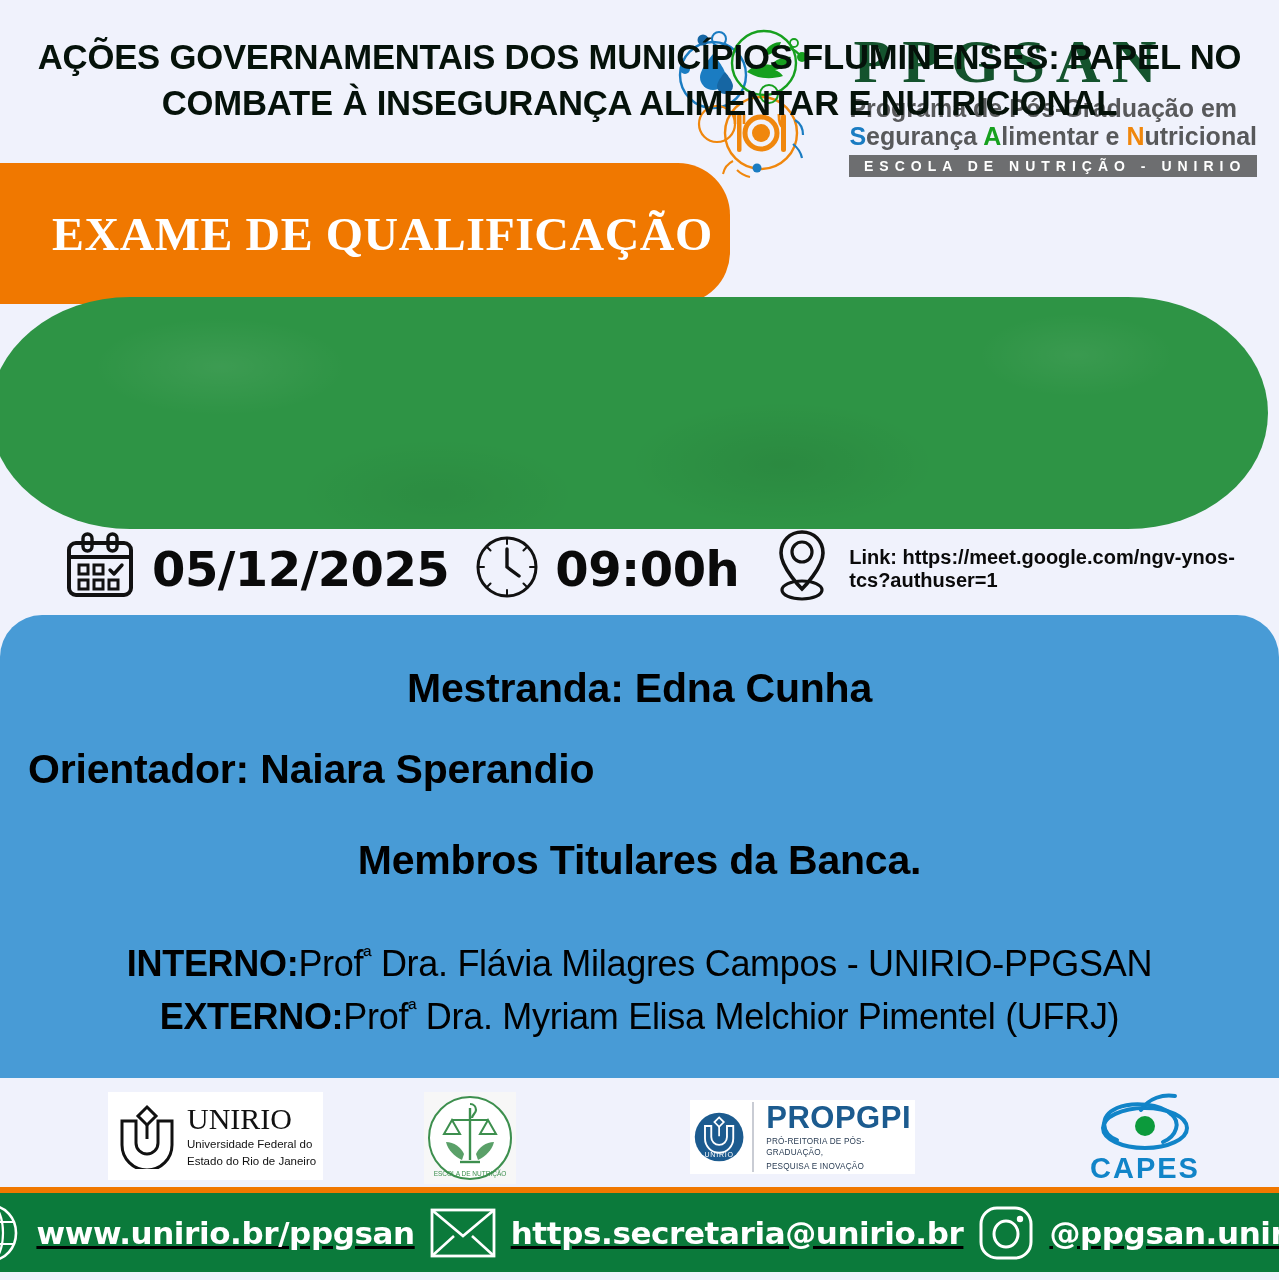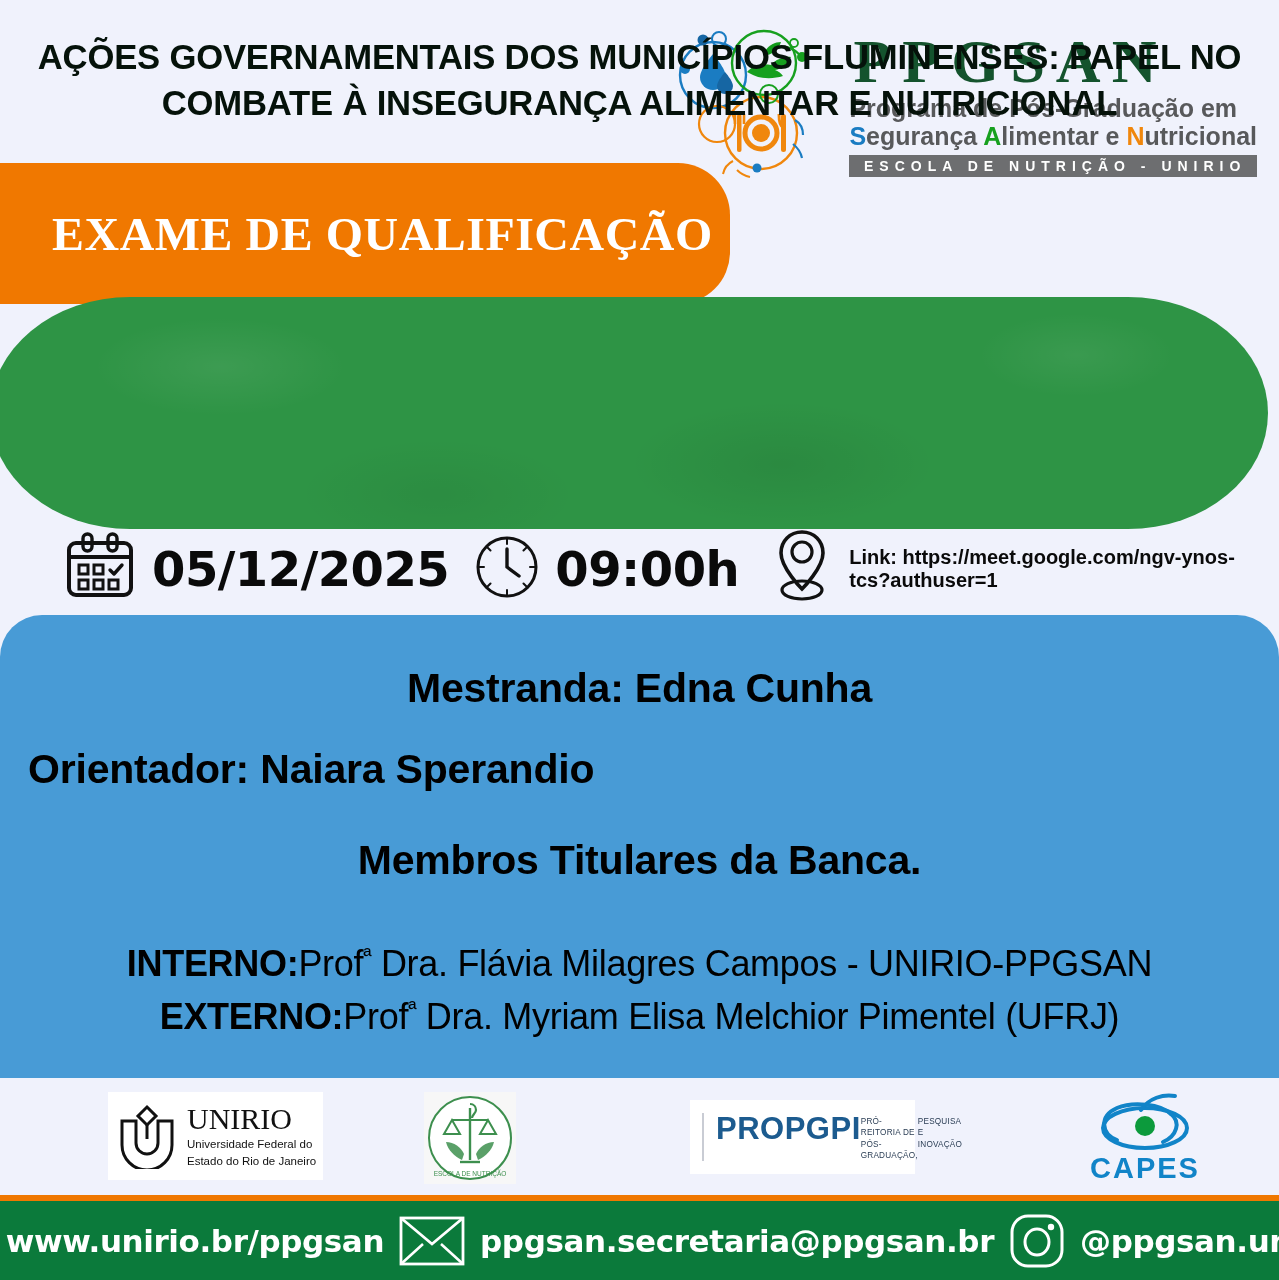--- a/index.html
+++ b/index.html
@@ -141,34 +141,35 @@
   }
   .unirio-sub{font-size:11.5px;color:#111;line-height:1.22;margin-top:3px;}
 
   .escola-box{left:424px;top:14px;width:92px;height:92px;background:#f7f7f7;
     display:flex;align-items:center;justify-content:center;}
 
   .propgpi-box{
     left:690px;top:22px;width:225px;height:74px;background:#ffffff;
     display:flex;align-items:center;gap:0px;box-sizing:border-box;padding:0 4px;
   }
-  .propgpi-txt{display:flex;padding-left:12px;border-left:2px solid #c9ccd4;margin-left:8px;}
+  .propgpi-txt{display:flex;flex-direction:column;padding-left:12px;border-left:2px solid #c9ccd4;margin-left:8px;}
   .propgpi-word{font-size:31px;font-weight:bold;color:#1c5b8f;letter-spacing:.5px;line-height:1;}
   .propgpi-sub{font-size:8.2px;color:#2a3d54;line-height:1.35;letter-spacing:.2px;margin-top:3px;}
 
   .capes-box{left:1065px;top:10px;width:160px;height:100px;
     display:flex;flex-direction:column;align-items:center;justify-content:center;}
   .capes-word{font-size:29px;font-weight:bold;color:#1184c8;letter-spacing:2px;margin-top:-2px;}
 
   
   .foot{
-    position:absolute;left:0;bottom:0;width:1279px;height:85px;
+    position:absolute;left:0;bottom:8px;width:1279px;height:85px;
     background:#0b7a3b;border-top:6px solid #f07800;
     display:flex;align-items:center;justify-content:center;gap:14px;
     box-sizing:border-box;
+    text-decoration:underline;
   }
   .foot-txt{
     color:#fff;font-size:31px;font-weight:bold;letter-spacing:-.4px;
     font-family:"DejaVu Sans", sans-serif;
   }
   .foot-ic{display:flex;align-items:center;flex:none;}
 </style>
 </head>
 <body>
 
@@ -348,21 +349,21 @@
     </span>
     <span class="foot-txt">www.unirio.br/ppgsan</span>
 
     <span class="foot-ic">
       <svg width="68" height="54" viewBox="0 0 68 54">
         <rect x="3" y="4" width="62" height="46" fill="none" stroke="#fff" stroke-width="2.8"></rect>
         <path d="M3 4l31 26L65 4" fill="none" stroke="#fff" stroke-width="2.8"></path>
         <path d="M3 50l22-20M65 50L43 30" fill="none" stroke="#fff" stroke-width="2.6"></path>
       </svg>
     </span>
-    <span class="foot-txt">ppgsan.secretaria@ppgsan.br</span>
+    <span class="foot-txt">https.secretaria@unirio.br</span>
 
     <span class="foot-ic">
       <svg width="58" height="58" viewBox="0 0 58 58">
         <rect x="4" y="4" width="50" height="50" rx="16" fill="none" stroke="#fff" stroke-width="3"></rect>
         <ellipse cx="29" cy="30" rx="12" ry="13" fill="none" stroke="#fff" stroke-width="3"></ellipse>
         <circle cx="43" cy="15" r="3.2" fill="#fff"></circle>
       </svg>
     </span>
     <span class="foot-txt">@ppgsan.unirio</span>
 

